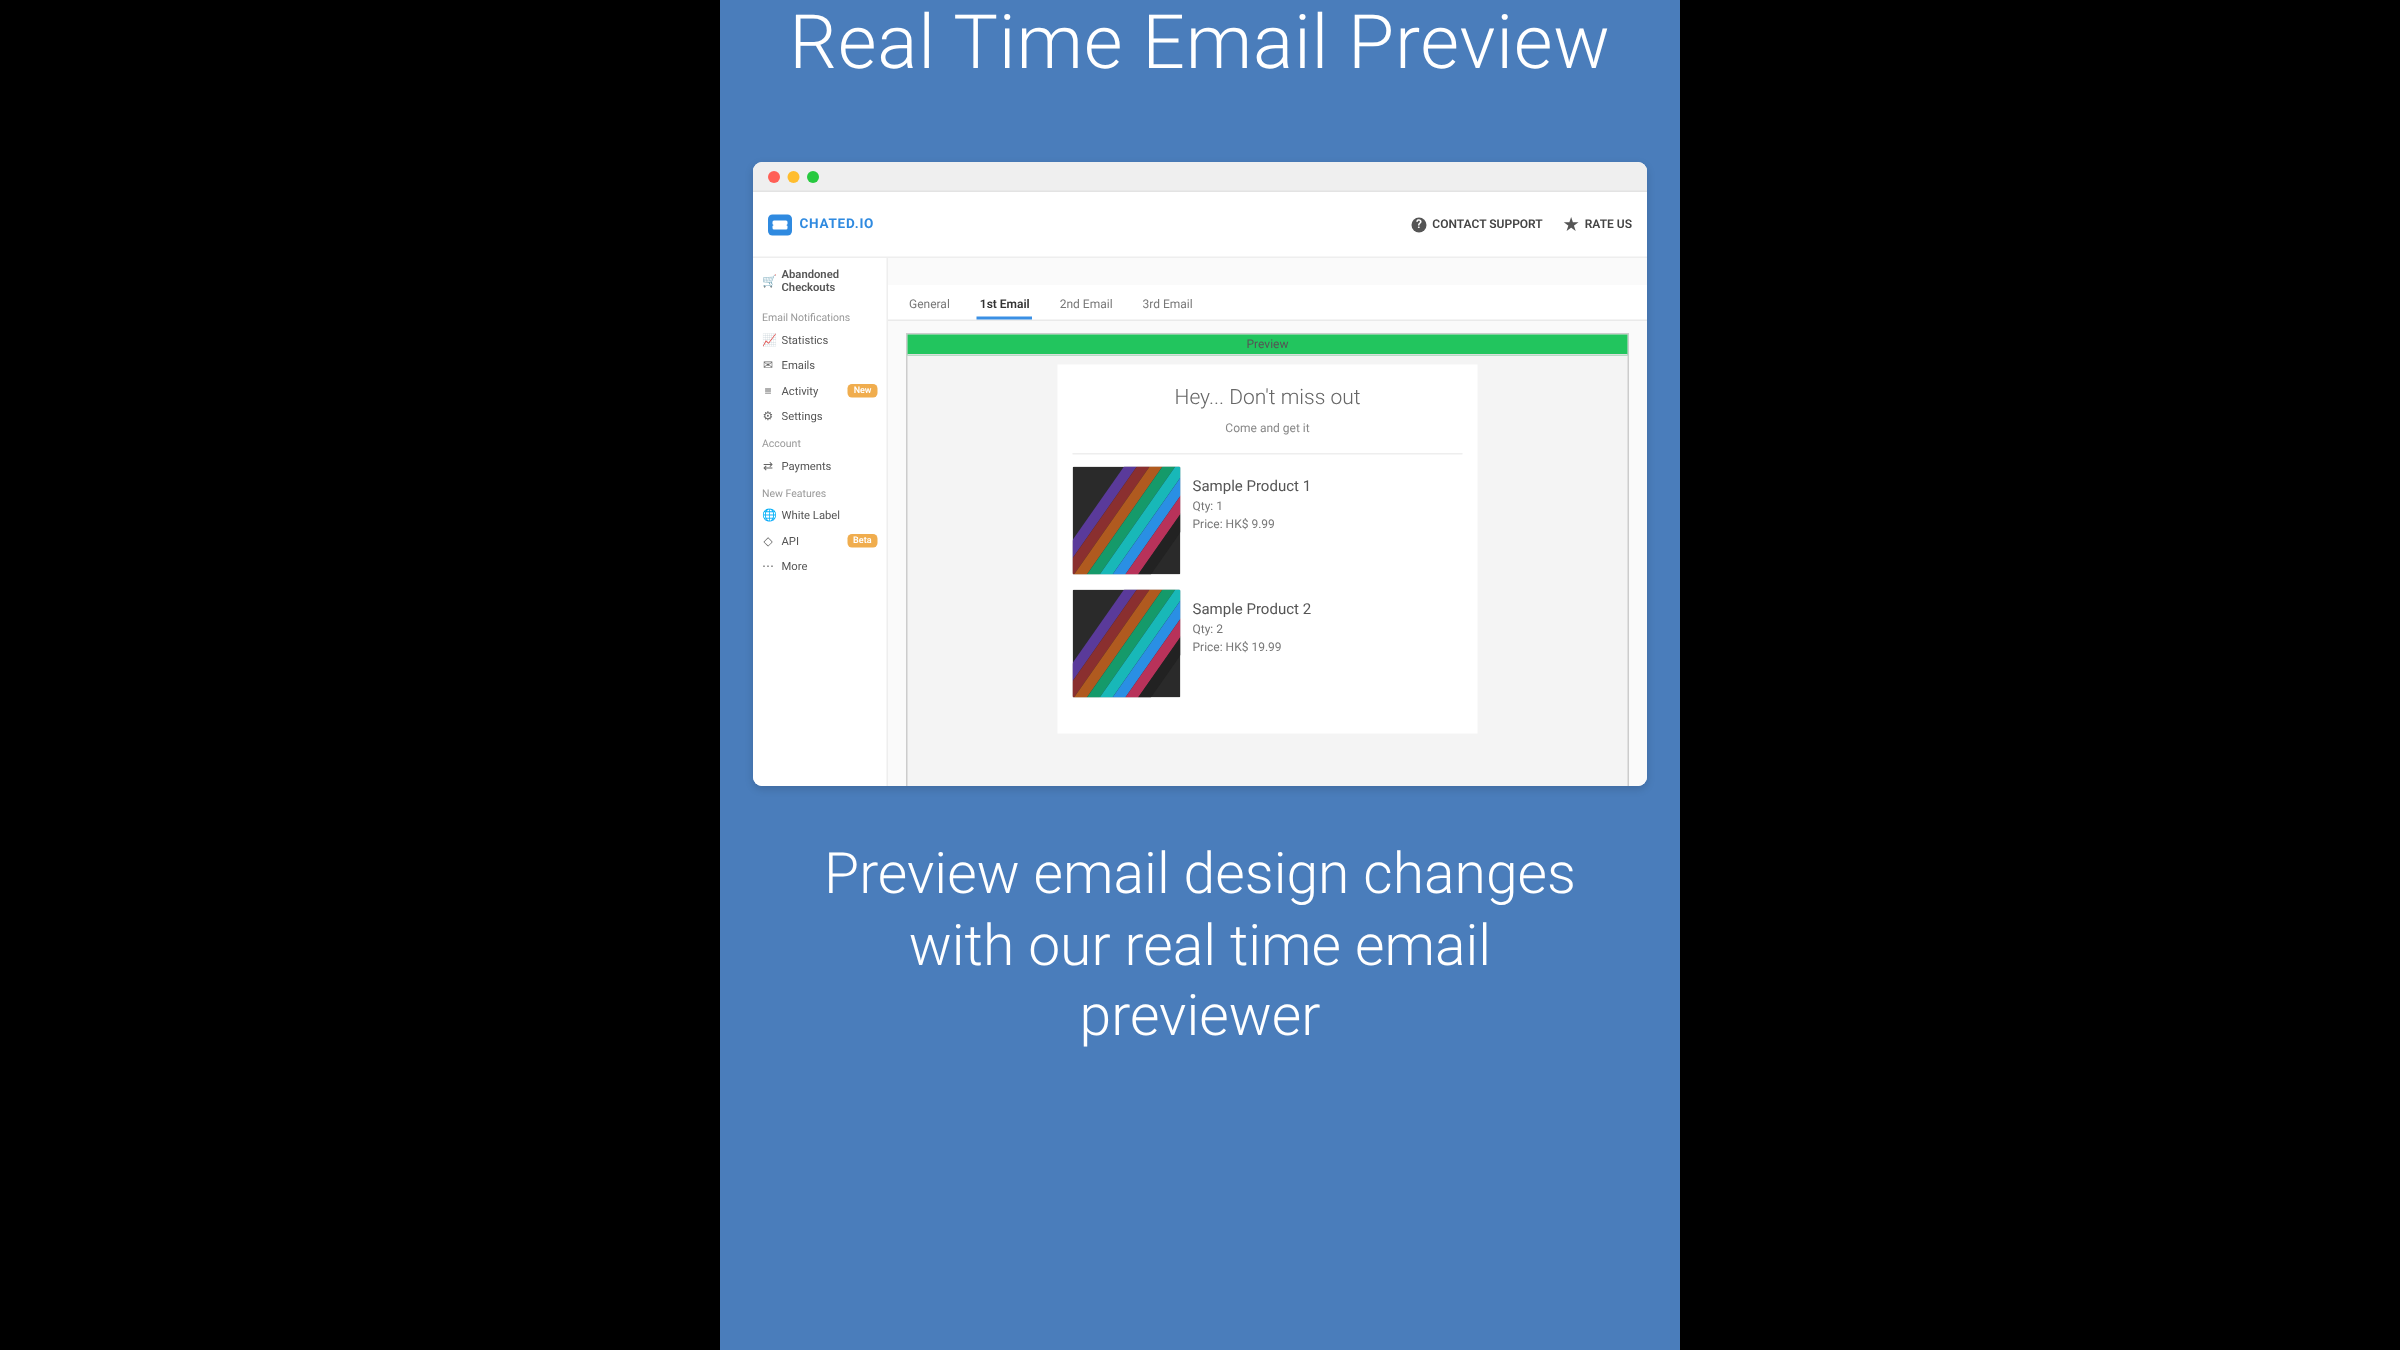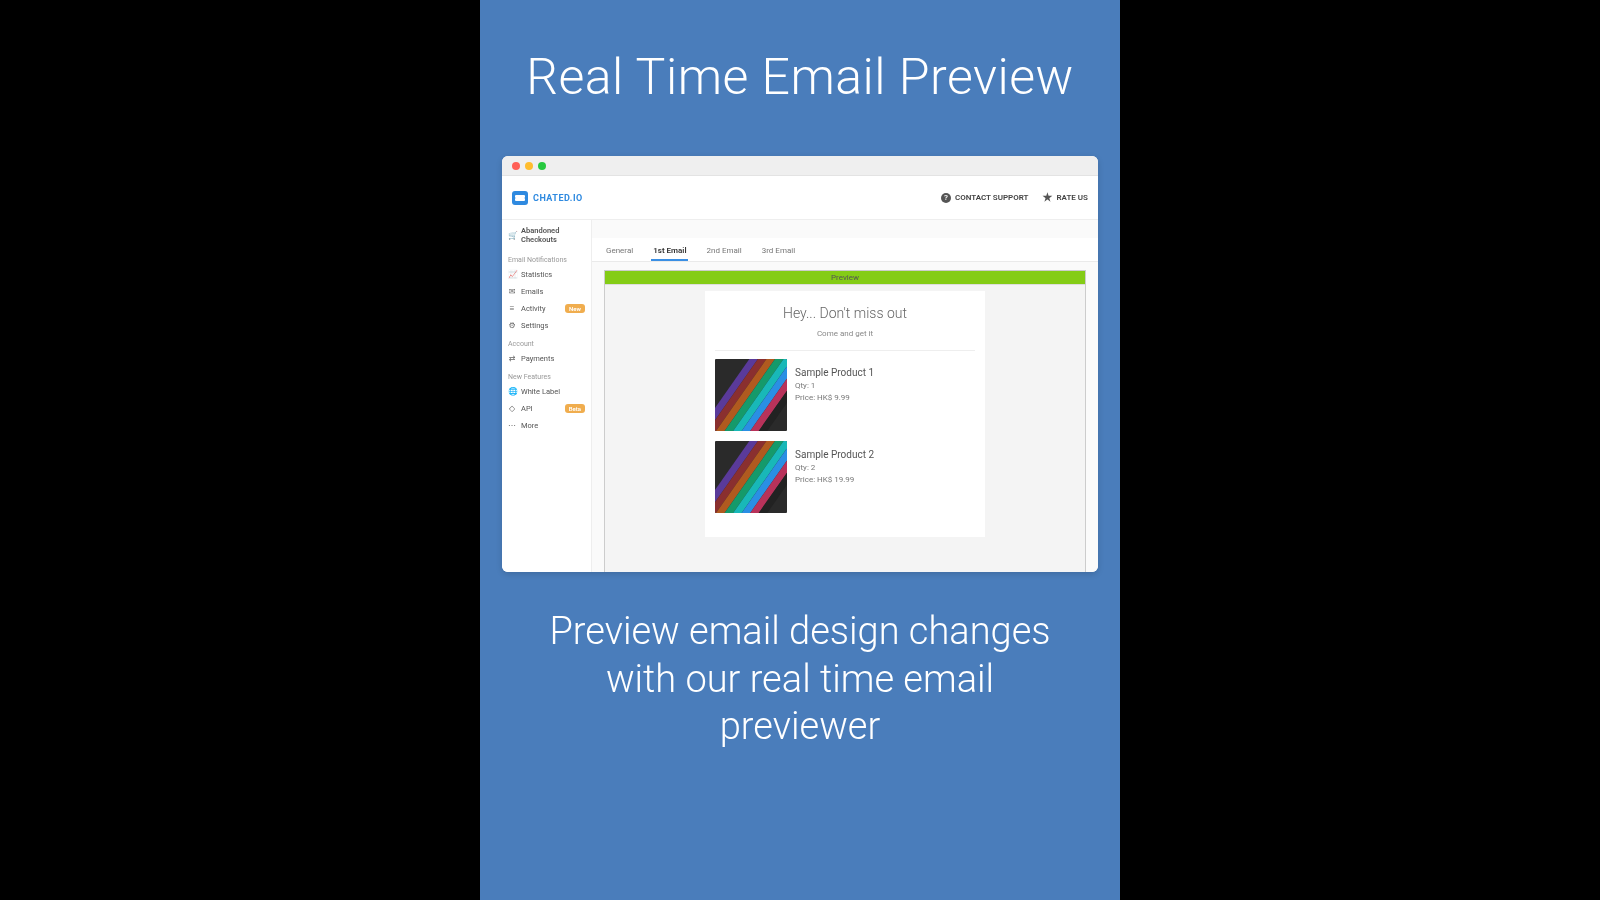--- a/index.html
+++ b/index.html
@@ -3,21 +3,21 @@
 <meta charset="utf-8">
 <style>
   * { box-sizing: border-box; margin: 0; padding: 0; }
   html, body { width: 1600px; height: 900px; overflow: hidden; font-family: -apple-system, BlinkMacSystemFont, "Segoe UI", Roboto, "Helvetica Neue", Arial, sans-serif; }
   body { background: #000; display: flex; justify-content: center; }
   .promo {
     width: 640px; height: 900px; background: #4a7dbb; 
     display: flex; flex-direction: column; align-items: center;
   }
   .promo-title {
-    color: #fff; font-weight: 300; font-size: 50px; margin-top: 48px; letter-spacing: 0.5px;
+    color: #fff; font-weight: 300; font-size: 50px; letter-spacing: 0.5px;
   }
   .promo-sub {
     color: #fff; font-weight: 300; font-size: 38px; text-align: center; line-height: 1.25;
     margin-top: 36px; padding: 0 62px;
   }
 
   
   .card {
     width: 596px; height: 416px; background: #fff; border-radius: 6px;
     margin-top: 50px; overflow: hidden; box-shadow: 0 2px 6px rgba(0,0,0,.15);
@@ -53,21 +53,21 @@
   .side-ico { width:8px; text-align:center; font-size:8px; color:#666;}
   .badge { margin-left:auto; font-size:6px; background:#f0ad4e; color:#fff; border-radius:3px; padding:1px 4px; font-weight:600;}
 
   .main { flex:1; background:#fafafa; display:flex; flex-direction:column;}
   .tabs { display:flex; gap:16px; background:#fff; padding:0 12px; border-bottom:1px solid #eaeaea; height:24px; align-items:flex-end;margin-top:18px;}
   .tab { font-size:8px; color:#777; padding:6px 2px; cursor:pointer;}
   .tab.active { color:#333; font-weight:600; border-bottom:2px solid #3a8fe4; padding-bottom:4px;text-align:right;}
 
   .preview-wrap { padding:8px 12px 0; flex:1;}
   .preview-frame { border:1px solid #ccc; background:#f4f4f4; height:100%;}
-  .preview-head { font-size:8px; text-align:center; color:#555; background:#84cc16; border-bottom:1px solid #ddd; padding:2px 0;}
+  .preview-head { font-size:8px; text-align:center; color:#555; background:#22c55e; border-bottom:1px solid #ddd; padding:2px 0;}
   .email-body { background:#fff; width:280px; margin:6px auto 0; padding:14px 10px;}
   .email-title { text-align:center; color:#666; font-size:14px; font-weight:300;}
   .email-sub { text-align:center; color:#888; font-size:8px; margin-top:8px; margin-bottom:12px;}
   .email-hr { border:none; border-top:1px solid #eee; margin:4px 0 8px;}
   .prod { display:flex; gap:8px; margin-bottom:10px;}
   .prod-img { width:72px; height:72px; border-radius:1px; overflow:hidden; flex-shrink:0;}
   .prod-info .pname { font-size:10px; color:#555; margin-top:8px;}
   .prod-info .pline { font-size:8px; color:#777; margin-top:3px;}
 
   

